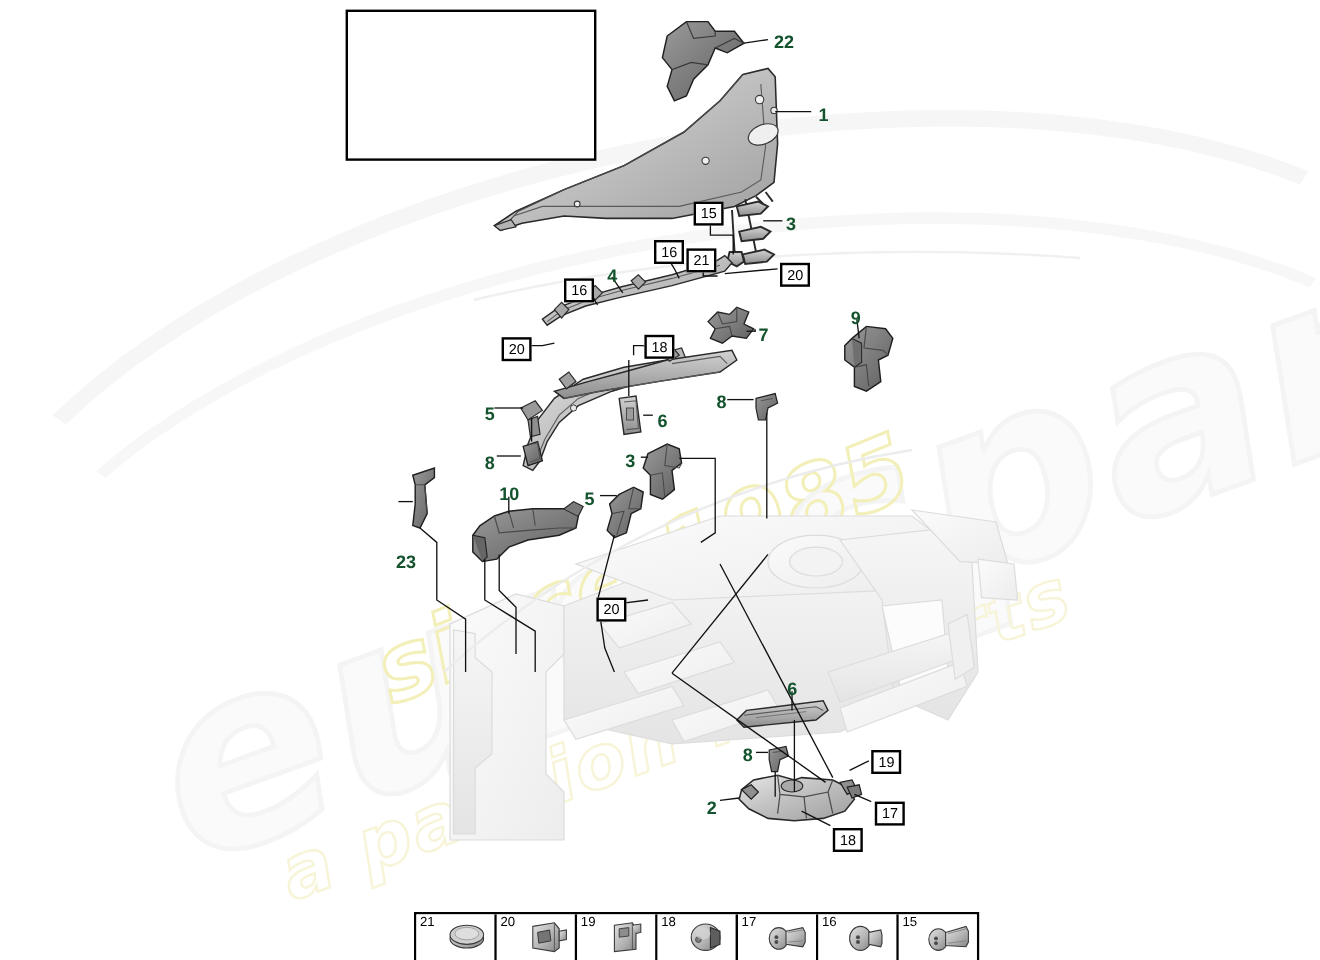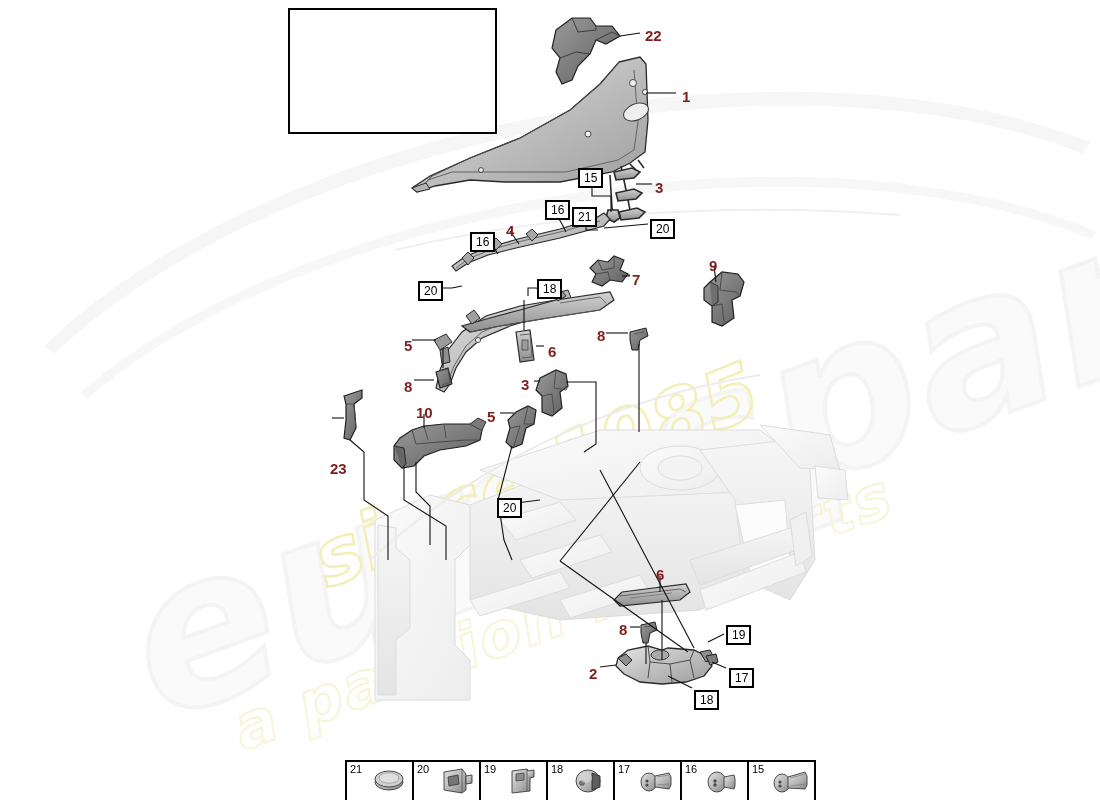--- a/index.html
+++ b/index.html
@@ -62,21 +62,21 @@
   }
 
   
   #art{position:absolute;inset:0;z-index:2;}
   #art svg{display:block;}
 
   
   .lbl{
     position:absolute;z-index:5;
     font-family:"Liberation Sans",sans-serif;
-    font-weight:bold;font-size:15px;color:#7f1d1d;
+    font-weight:bold;font-size:15px;color:#14532d;
     line-height:1;white-space:nowrap;
   }
   .boxlbl{
     position:absolute;z-index:5;
     font-family:"Liberation Sans",sans-serif;
     font-size:12px;color:#000;
     border:2px solid #000;background:#fff;
     padding:2px 4px;line-height:1;
     min-width:13px;text-align:center;
   }

